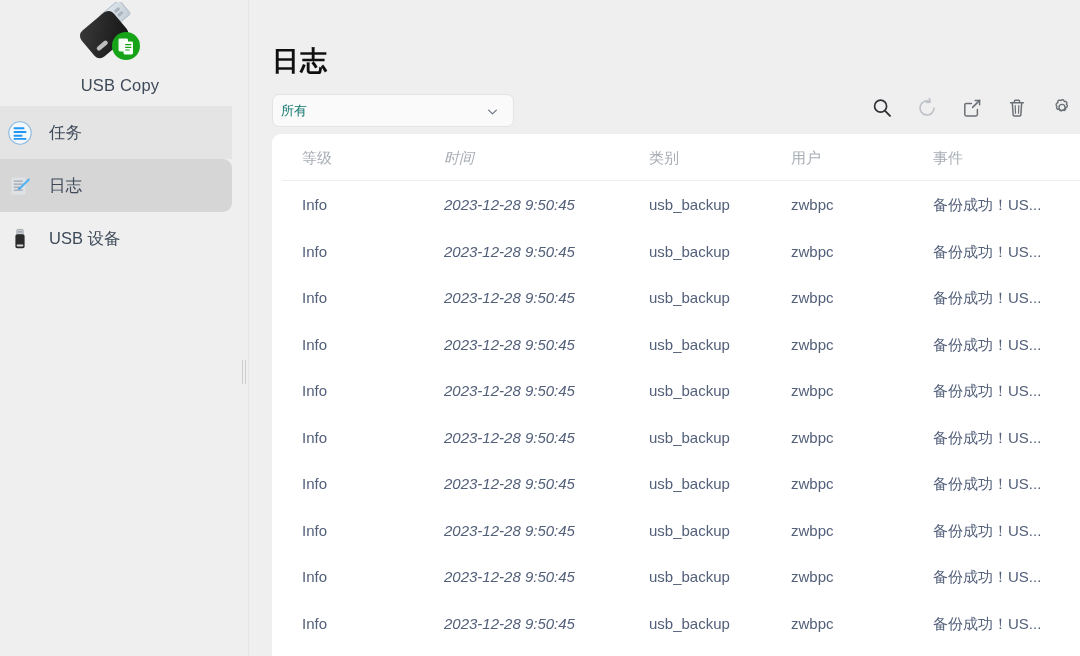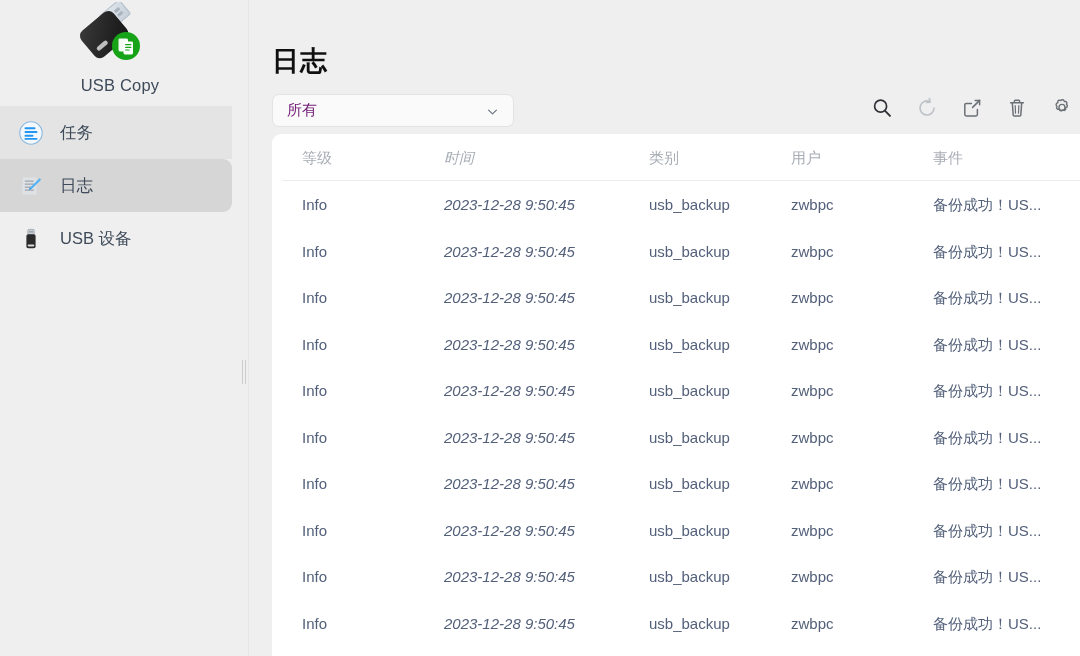--- a/index.html
+++ b/index.html
@@ -35,21 +35,21 @@
     position: absolute; left: 0; top: 76px; width: 240px;
     text-align: center;
     font-size: 16.5px; color: #3e4a59; letter-spacing: .2px;
   }
 
   .navlist { position: absolute; left: 0; top: 106px; width: 240px; }
   .navitem {
     position: relative;
     height: 53px;
     display: flex; align-items: center;
-    padding-left: 16px;
+    padding-left: 5px;
     cursor: pointer;
   }
   .navitem .ico {
     width: 30px; height: 30px;
     display: flex; align-items: center; justify-content: center;
     flex: 0 0 30px;
   }
   .navitem .lbl {
     margin-left: 14px;
     font-size: 16.5px; color: #3e4a59;
@@ -103,22 +103,22 @@
   .filter {
     position: absolute; left: 23px; top: 94px;
     width: 242px; height: 33px;
     background: #fafafa;
     border: 1px solid #e3e3e3;
     border-radius: 7px;
     display: flex; align-items: center;
     cursor: pointer;
   }
   .filter .val {
-    margin-left: 14px;
-    font-size: 15px; color: #701a75;
+    margin-left: 8px;
+    font-size: 13px; color: #0f766e;
   }
   .filter .chev {
     position: absolute; right: 14px; top: 50%;
     transform: translateY(-50%);
     width: 13px; height: 13px;
   }
 
   
   .toolbar {
     position: absolute; right: 6px; top: 96px;

